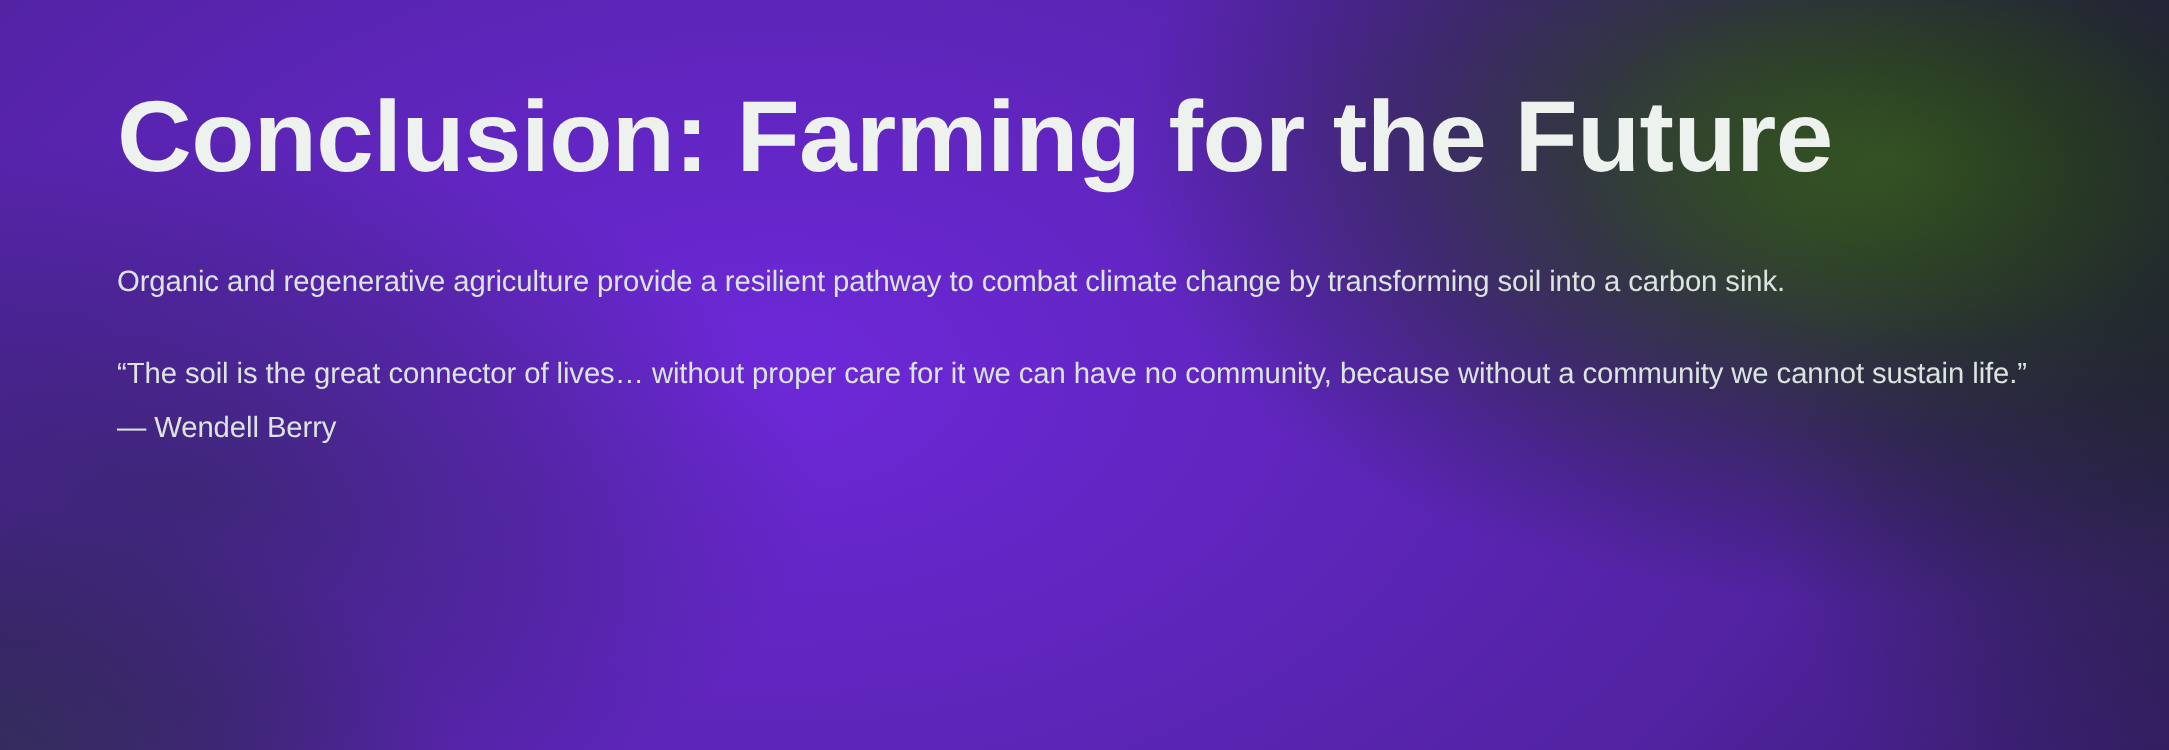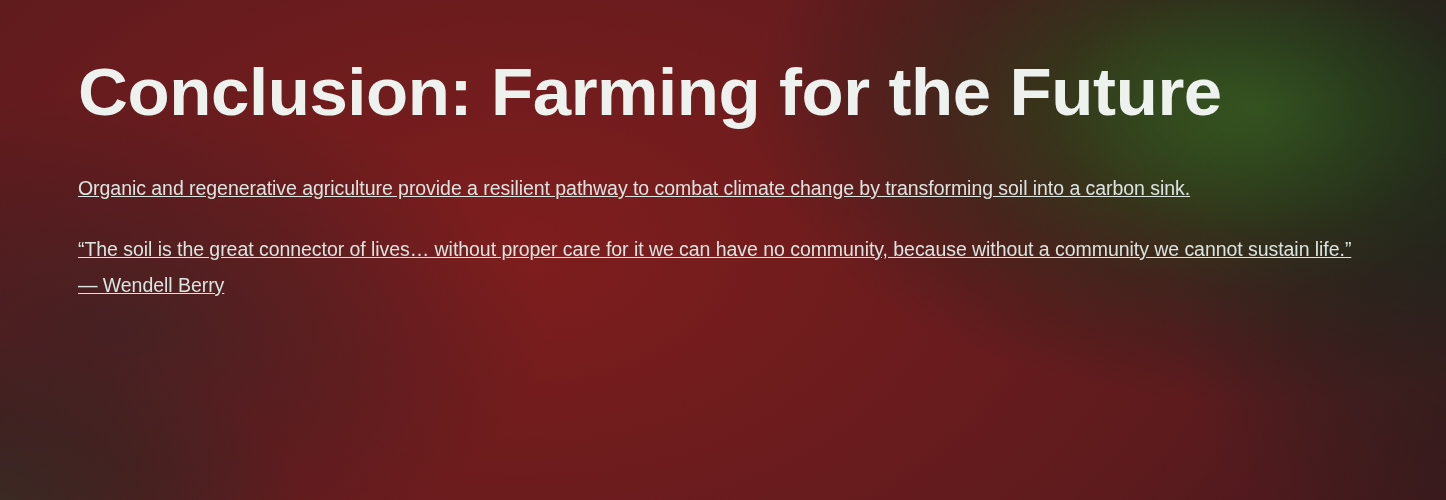--- a/index.html
+++ b/index.html
@@ -13,21 +13,21 @@
     background: #151c26;
     font-family: "Liberation Sans", sans-serif;
     -webkit-font-smoothing: antialiased;
   }
 
   #section-root {
     position: relative;
     width: 1446px;
     height: 500px;
     overflow: hidden;
-    background-color: #7f1d1d;
+    background-color: #6d28d9;
     isolation: isolate;
   }
 
   
   .bg-layer {
     position: absolute;
     inset: 0;
     pointer-events: none;
   }
   .glow-green-main {
@@ -103,21 +103,20 @@
 
   .body-paragraph {
     margin: 0 0 25px 0;
     color: #dbe4df;
     font-family: "Liberation Sans", sans-serif;
     font-size: 19.5px;
     line-height: 36px;
     font-weight: 400;
     letter-spacing: -0.05px;
     max-width: 1300px;
-    text-decoration: underline;
   }
   .body-paragraph:last-child {
     margin-bottom: 0;
   }
   .quote-paragraph {
     max-width: 1290px;
   }
   .attribution {
     font-family: "Liberation Sans", sans-serif;
   }

